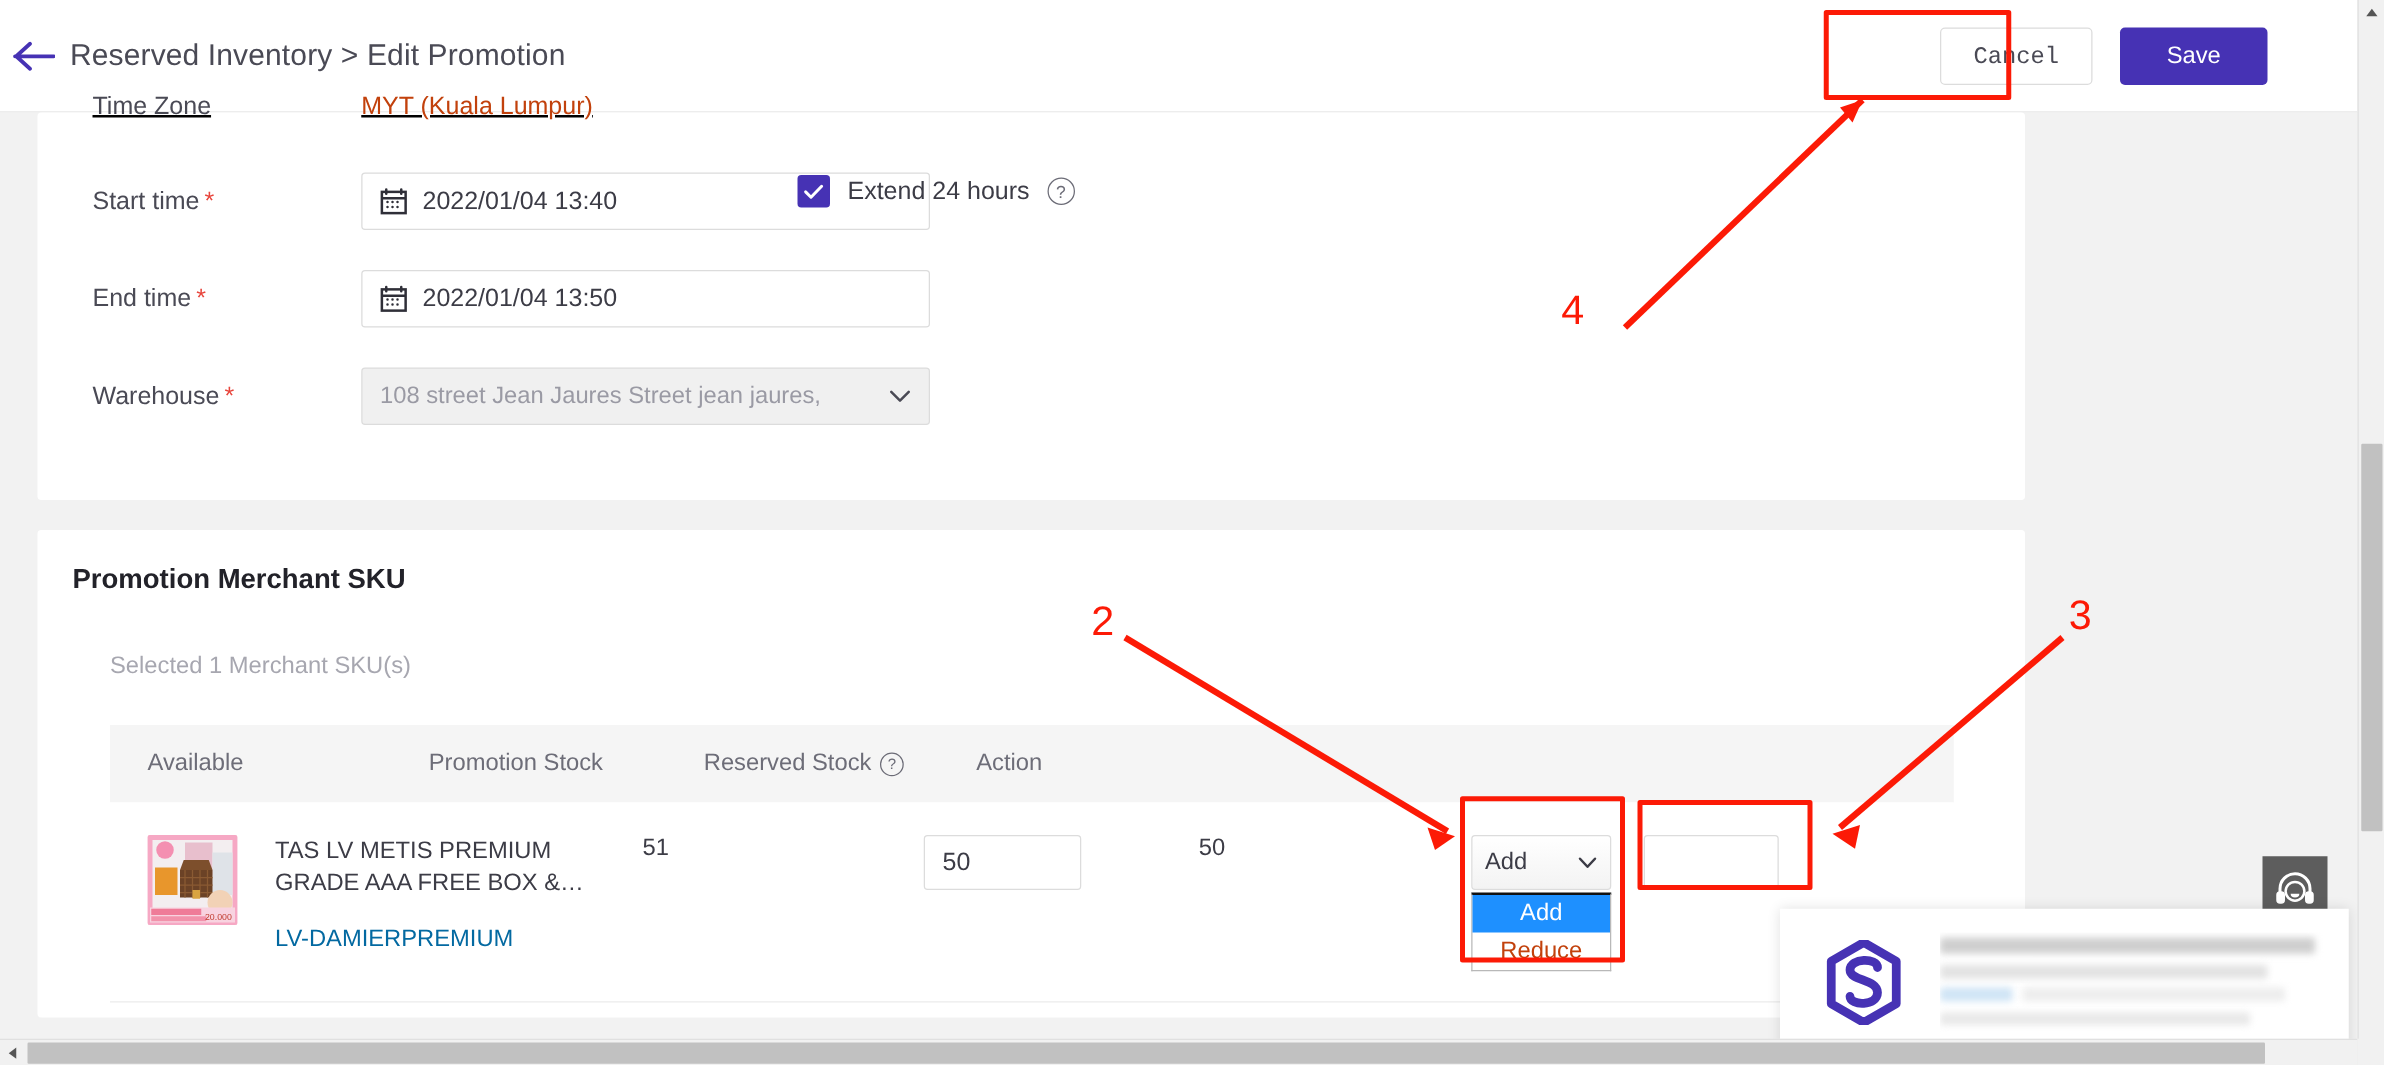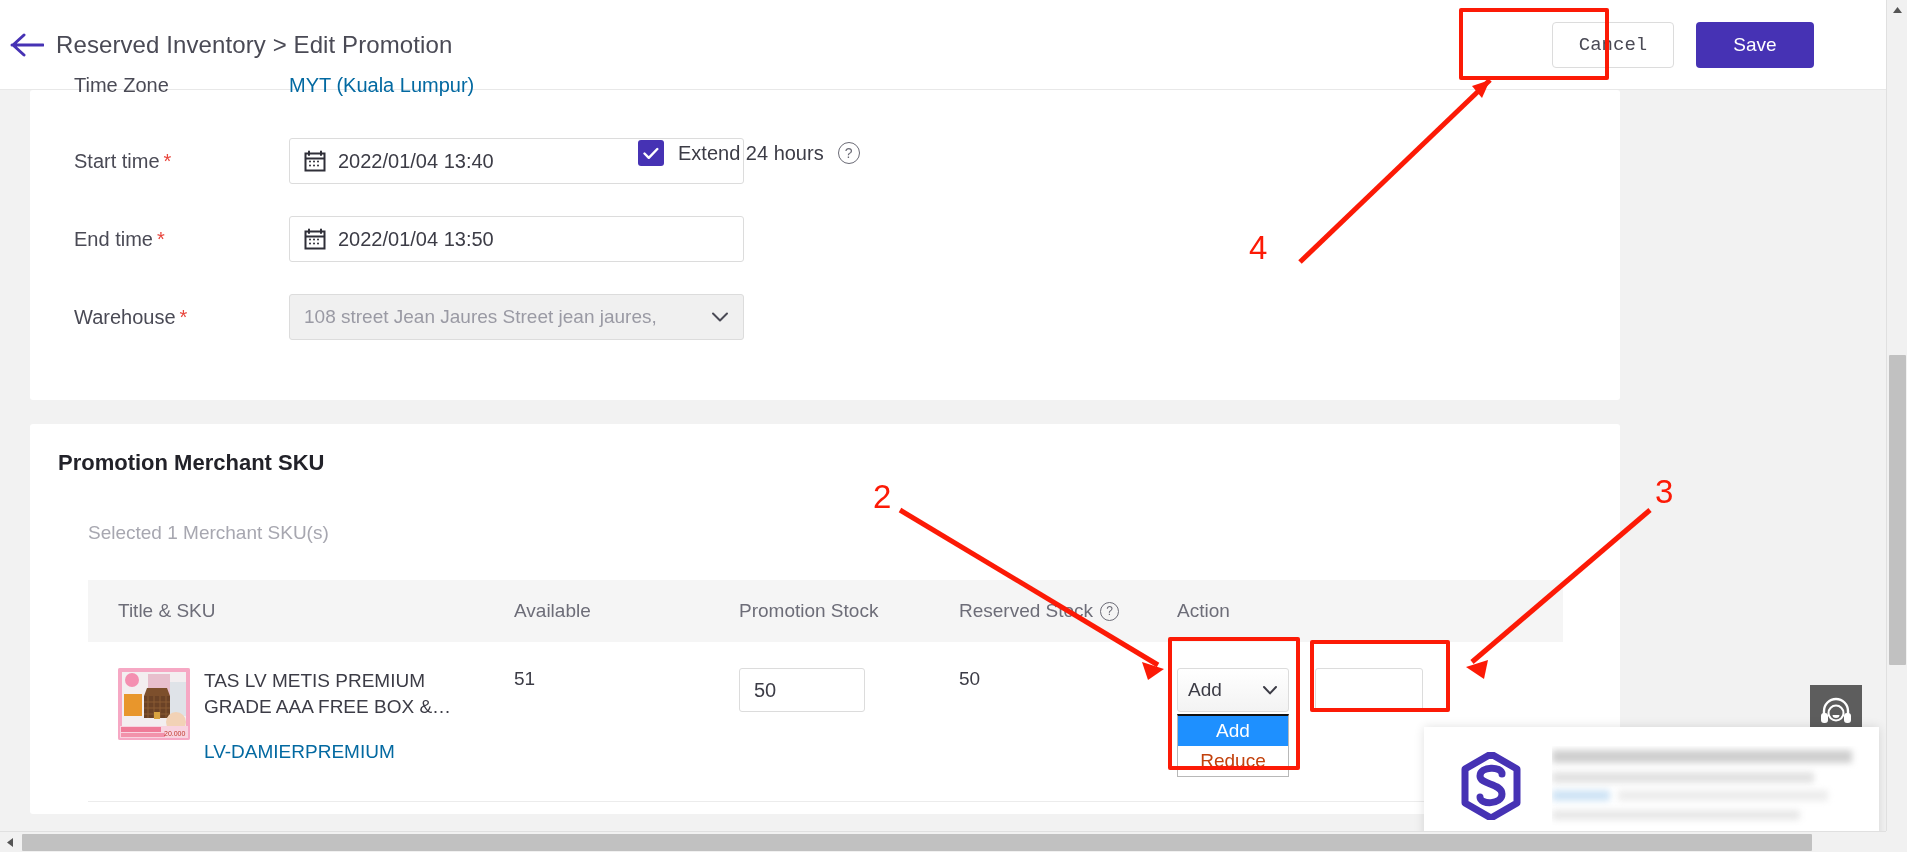--- a/index.html
+++ b/index.html
@@ -53,21 +53,21 @@
 
   
   .form-row {
     position: absolute; display: flex; align-items: center;
   }
   .form-label {
     width: 215px; font-size: 20px; color: #4a4a55;
     white-space: nowrap;
   }
   .req { color: #e8453c; margin-left: 4px; }
-  .form-static { font-size: 20px; color: #0369a1; }
+  .form-static { font-size: 20px; color: #c2410c; }
 
   .date-field {
     width: 455px; height: 46px; background: #fff;
     border: 1px solid #dcdcdc; border-radius: 3px;
     display: flex; align-items: center; padding: 0 14px; gap: 12px;
     cursor: pointer;
   }
   .date-text { font-size: 20px; color: #3c3c46; }
 
   .select-field {
@@ -125,21 +125,21 @@
   .c-promo { width: 220px; }
   .c-resv  { width: 218px; }
   .c-act   { width: 330px; }
 
   .tbl-row {
     display: flex; align-items: flex-start; padding: 26px 0 0 30px;
     min-height: 160px; border-bottom: 1px solid #ececec; background: #fff;
   }
   .cell { font-size: 19px; color: #3c3c46; }
 
-  .prod { display: flex; gap: 14px; }
+  .prod { display: flex; gap: 30px; }
   .thumb {
     width: 72px; height: 72px; flex: none; border-radius: 2px; overflow: hidden;
     background: #f7c8d8; position: relative;
   }
   .prod-txt { width: 262px; }
   .prod-name { font-size: 19px; color: #3c3c46; line-height: 1.35; }
   .prod-sku { font-size: 19px; color: #0369a1; margin-top: 22px; }
 
   .qty-input {
     width: 126px; height: 44px; border: 1px solid #dcdcdc; border-radius: 3px;
@@ -243,21 +243,21 @@
     </div>
     <div class="breadcrumb">Reserved Inventory &gt; Edit Promotion</div>
     <div class="topbar-actions">
       <button class="btn-cancel">Cancel</button>
       <button class="btn-save">Save</button>
     </div>
   </div>
 
   <div class="card" id="card-schedule">
 
-    <div class="form-row" style="left:44px; top:-16px;">
+    <div class="form-row" style="left:44px; top:-16px;text-decoration:underline;">
       <div class="form-label">Time Zone</div>
       <div class="form-static">MYT (Kuala Lumpur)</div>
     </div>
 
     <div class="form-row" style="left:44px; top:48px;">
       <div class="form-label">
         <span>Start time</span><span class="req">*</span>
       </div>
       <div class="date-field">
         <svg width="22" height="22" viewBox="0 0 22 22">
@@ -308,21 +308,20 @@
     </div>
   </div>
 
   <div class="card" id="card-sku"></div>
 
   <div class="section-title">Promotion Merchant SKU</div>
   <div class="selected-count">Selected 1 Merchant SKU(s)</div>
 
   <div class="tbl">
     <div class="tbl-head">
-      <div class="th c-title">Title &amp; SKU</div>
       <div class="th c-avail">Available</div>
       <div class="th c-promo">Promotion Stock</div>
       <div class="th c-resv">
         <span>Reserved Stock</span>
         <span class="help-icon sm">?</span>
       </div>
       <div class="th c-act">Action</div>
     </div>
 
     <div class="tbl-row">

